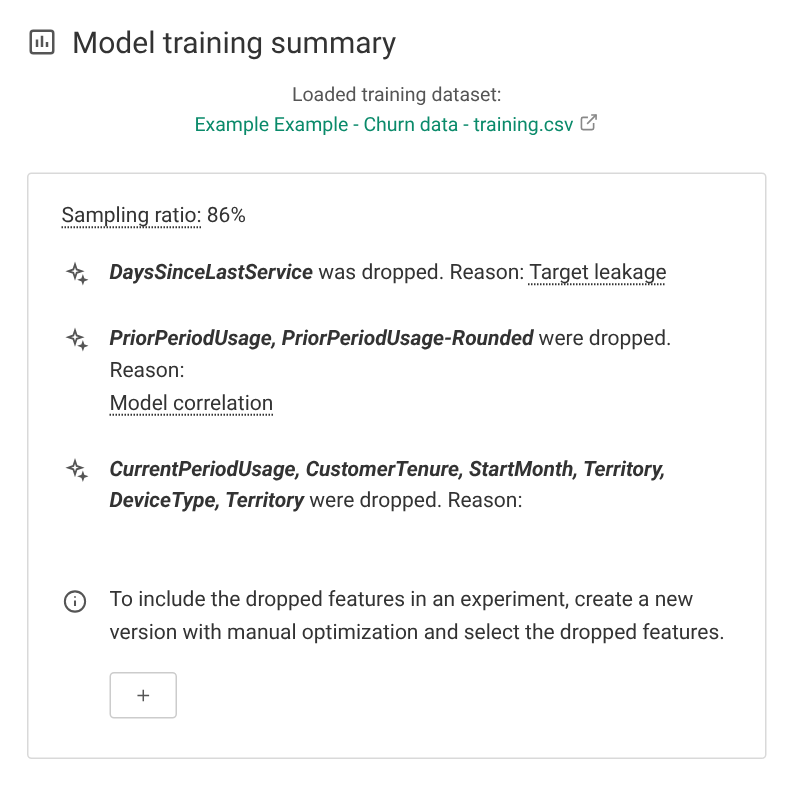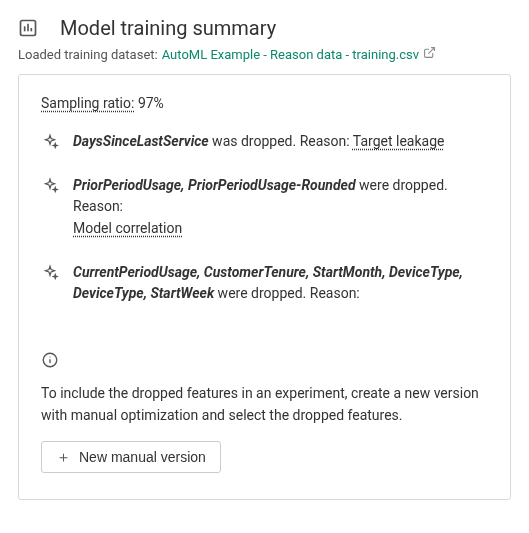--- a/index.html
+++ b/index.html
@@ -7,43 +7,44 @@
       font-family: -apple-system, BlinkMacSystemFont, "Segoe UI", Roboto, Arial, sans-serif;
       font-size: 14px;
       color: #333;
       background: #fff;
       padding: 16px 18px;
       width: 529px;
     }
     .header-row {
       display: flex;
       align-items: center;
-      gap: 22px;
-      margin-bottom: 6px;
+      gap: 10px;
+      margin-bottom: 16px;
     }
     .header-icon {
       width: 20px;
       height: 20px;
       display: flex;
       align-items: center;
       justify-content: center;
       color: #555;
     }
     .page-title {
       font-size: 20px;
       font-weight: 400;
       color: #333;
     }
     .subtitle-row {
       font-size: 13px;
       color: #555;
-      margin-bottom: 12px;
+      margin-bottom: 23px;
       display: flex;
       align-items: center;
       gap: 4px;
+      flex-direction: column;
     }
     .dataset-link {
       color: #0a8a6a;
       text-decoration: none;
       display: inline-flex;
       align-items: center;
       gap: 4px;
     }
     .ext-icon { color: #888; }
     .card {
@@ -79,21 +80,20 @@
     .reason-link {
       text-decoration: underline dotted;
       text-underline-offset: 3px;
       cursor: help;
     }
     .info-row {
       display: flex;
       gap: 14px;
       margin-top: 44px;
       line-height: 1.55;
-      flex-direction: column;
     }
     .info-icon {
       flex-shrink: 0;
       width: 18px;
       height: 18px;
       margin-top: 2px;
       color: #555;
     }
     .info-body { flex: 1; }
     .btn {
@@ -122,36 +122,36 @@
       <line x1="12" y1="16" x2="12" y2="7"></line>
       <line x1="16" y1="16" x2="16" y2="12"></line>
     </svg>
   </span>
   <h1 class="page-title">Model training summary</h1>
 </div>
 
 <div class="subtitle-row">
   <span>Loaded training dataset:</span>
   <a href="#" class="dataset-link">
-    <span>AutoML Example - Reason data - training.csv</span>
+    <span>Example Example - Churn data - training.csv</span>
     <span class="ext-icon">
       <svg viewBox="0 0 24 24" width="13" height="13" fill="none" stroke="currentColor" stroke-width="2">
         <path d="M18 13v6a2 2 0 0 1-2 2H5a2 2 0 0 1-2-2V8a2 2 0 0 1 2-2h6"></path>
         <polyline points="15 3 21 3 21 9"></polyline>
         <line x1="10" y1="14" x2="21" y2="3"></line>
       </svg>
     </span>
   </a>
 </div>
 
 <div class="card">
 
   <div class="sampling-row">
     <span class="sampling-label">Sampling ratio:</span>
-    <span> </span><span>97%</span>
+    <span> </span><span>86%</span>
   </div>
 
   <div class="item-row">
     <span class="item-icon">
       <svg viewBox="0 0 24 24" width="18" height="18" fill="none" stroke="currentColor" stroke-width="1.6">
         <path d="M12 3l1.5 4.5L18 9l-4.5 1.5L12 15l-1.5-4.5L6 9l4.5-1.5L12 3z"></path>
         <path d="M19 14l.7 2 2 .7-2 .7-.7 2-.7-2-2-.7 2-.7.7-2z"></path>
       </svg>
     </span>
     <div class="item-body">
@@ -173,34 +173,33 @@
   </div>
 
   <div class="item-row">
     <span class="item-icon">
       <svg viewBox="0 0 24 24" width="18" height="18" fill="none" stroke="currentColor" stroke-width="1.6">
         <path d="M12 3l1.5 4.5L18 9l-4.5 1.5L12 15l-1.5-4.5L6 9l4.5-1.5L12 3z"></path>
         <path d="M19 14l.7 2 2 .7-2 .7-.7 2-.7-2-2-.7 2-.7.7-2z"></path>
       </svg>
     </span>
     <div class="item-body">
-      <span class="feat">CurrentPeriodUsage, CustomerTenure, StartMonth, DeviceType, DeviceType, StartWeek</span><span> were dropped. Reason:</span><br>
+      <span class="feat">CurrentPeriodUsage, CustomerTenure, StartMonth, Territory, DeviceType, Territory</span><span> were dropped. Reason:</span><br>
     </div>
   </div>
 
   <div class="info-row">
     <span class="info-icon">
       <svg viewBox="0 0 24 24" width="18" height="18" fill="none" stroke="currentColor" stroke-width="1.8">
         <circle cx="12" cy="12" r="9"></circle>
         <line x1="12" y1="11" x2="12" y2="16"></line>
         <circle cx="12" cy="8" r="0.8" fill="currentColor" stroke="none"></circle>
       </svg>
     </span>
     <div class="info-body">
       <div>To include the dropped features in an experiment, create a new version with manual optimization and select the dropped features.</div>
       <button class="btn">
         <span class="plus-icon">＋</span>
-        <span>New manual version</span>
       </button>
     </div>
   </div>
 
 </div>
 
 </body></html>

